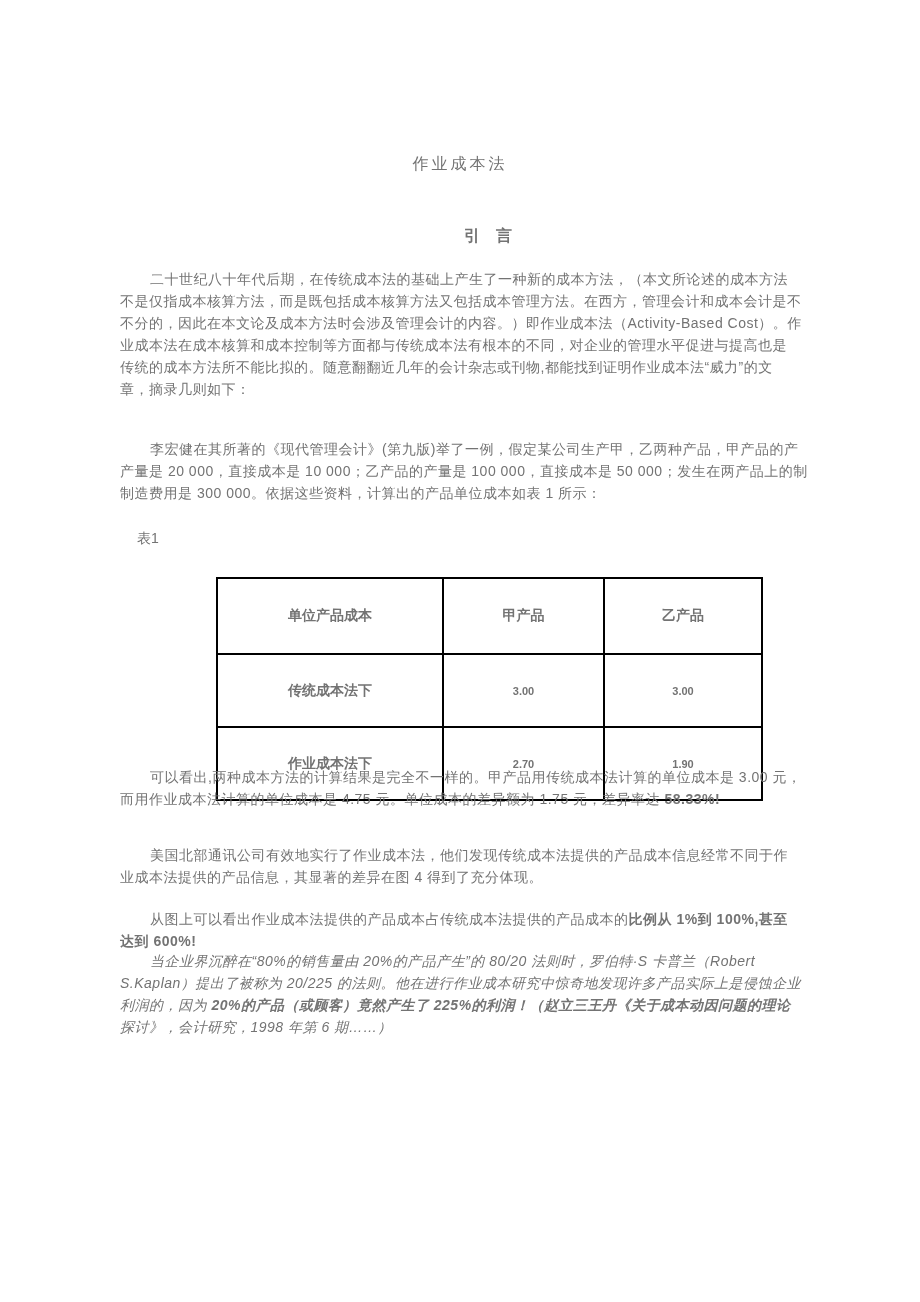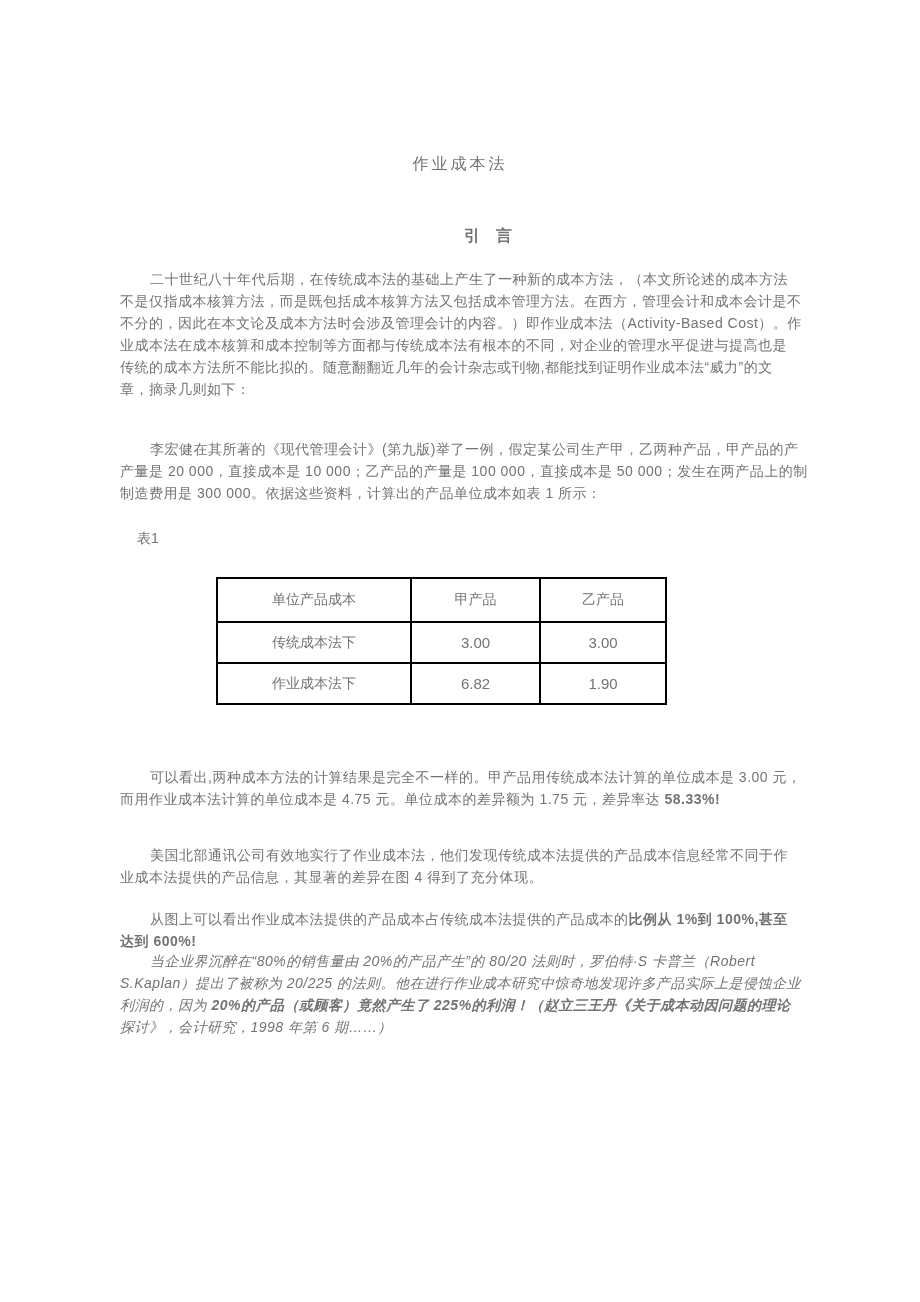--- a/index.html
+++ b/index.html
@@ -68,30 +68,30 @@
     top: 577px;
     left: 216px;
     border-collapse: collapse;
     table-layout: fixed;
   }
   table.unit-cost th,
   table.unit-cost td {
     border: 2px solid #000000;
     text-align: center;
     vertical-align: middle;
-    font-weight: normal;
+    font-weight: bold;
     font-size: 14px;
-    padding: 0;
+    padding: 16px;
   }
   table.unit-cost .col-name  { width: 192px; }
   table.unit-cost .col-a     { width: 127px; }
   table.unit-cost .col-b     { width: 124px; margin-left: 44px; }
   table.unit-cost thead th   { height: 42px; }
   table.unit-cost tbody td   { height: 39px; }
-  table.unit-cost td.num     { font-size: 15px; }
+  table.unit-cost td.num     { font-size: 11px; }
 </style>
 </head>
 <body>
 
 <div class="page">
 
   <div class="doc-title">作业成本法</div>
 
   <div class="section-heading">引　言</div>
 
@@ -117,21 +117,21 @@
       </tr>
     </thead>
     <tbody>
       <tr>
         <td class="col-name">传统成本法下</td>
         <td class="col-a num">3.00</td>
         <td class="col-b num">3.00</td>
       </tr>
       <tr>
         <td class="col-name">作业成本法下</td>
-        <td class="col-a num">6.82</td>
+        <td class="col-a num">2.70</td>
         <td class="col-b num">1.90</td>
       </tr>
     </tbody>
   </table>
 
   <p class="para p3"><span>可以看出,两种成本方法的计算结果是完全不一样的。甲产品用传统成本法计算的单位成本是 3.00 元，
 而用作业成本法计算的单位成本是 4.75 元。单位成本的差异额为 1.75 元，差异率达 </span><span class="bold">58.33%!</span><span></span></p>
 
   <p class="para p4"><span>美国北部通讯公司有效地实行了作业成本法，他们发现传统成本法提供的产品成本信息经常不同于作
 业成本法提供的产品信息，其显著的差异在图 4 得到了充分体现。</span><span class="bold"></span><span></span></p>

